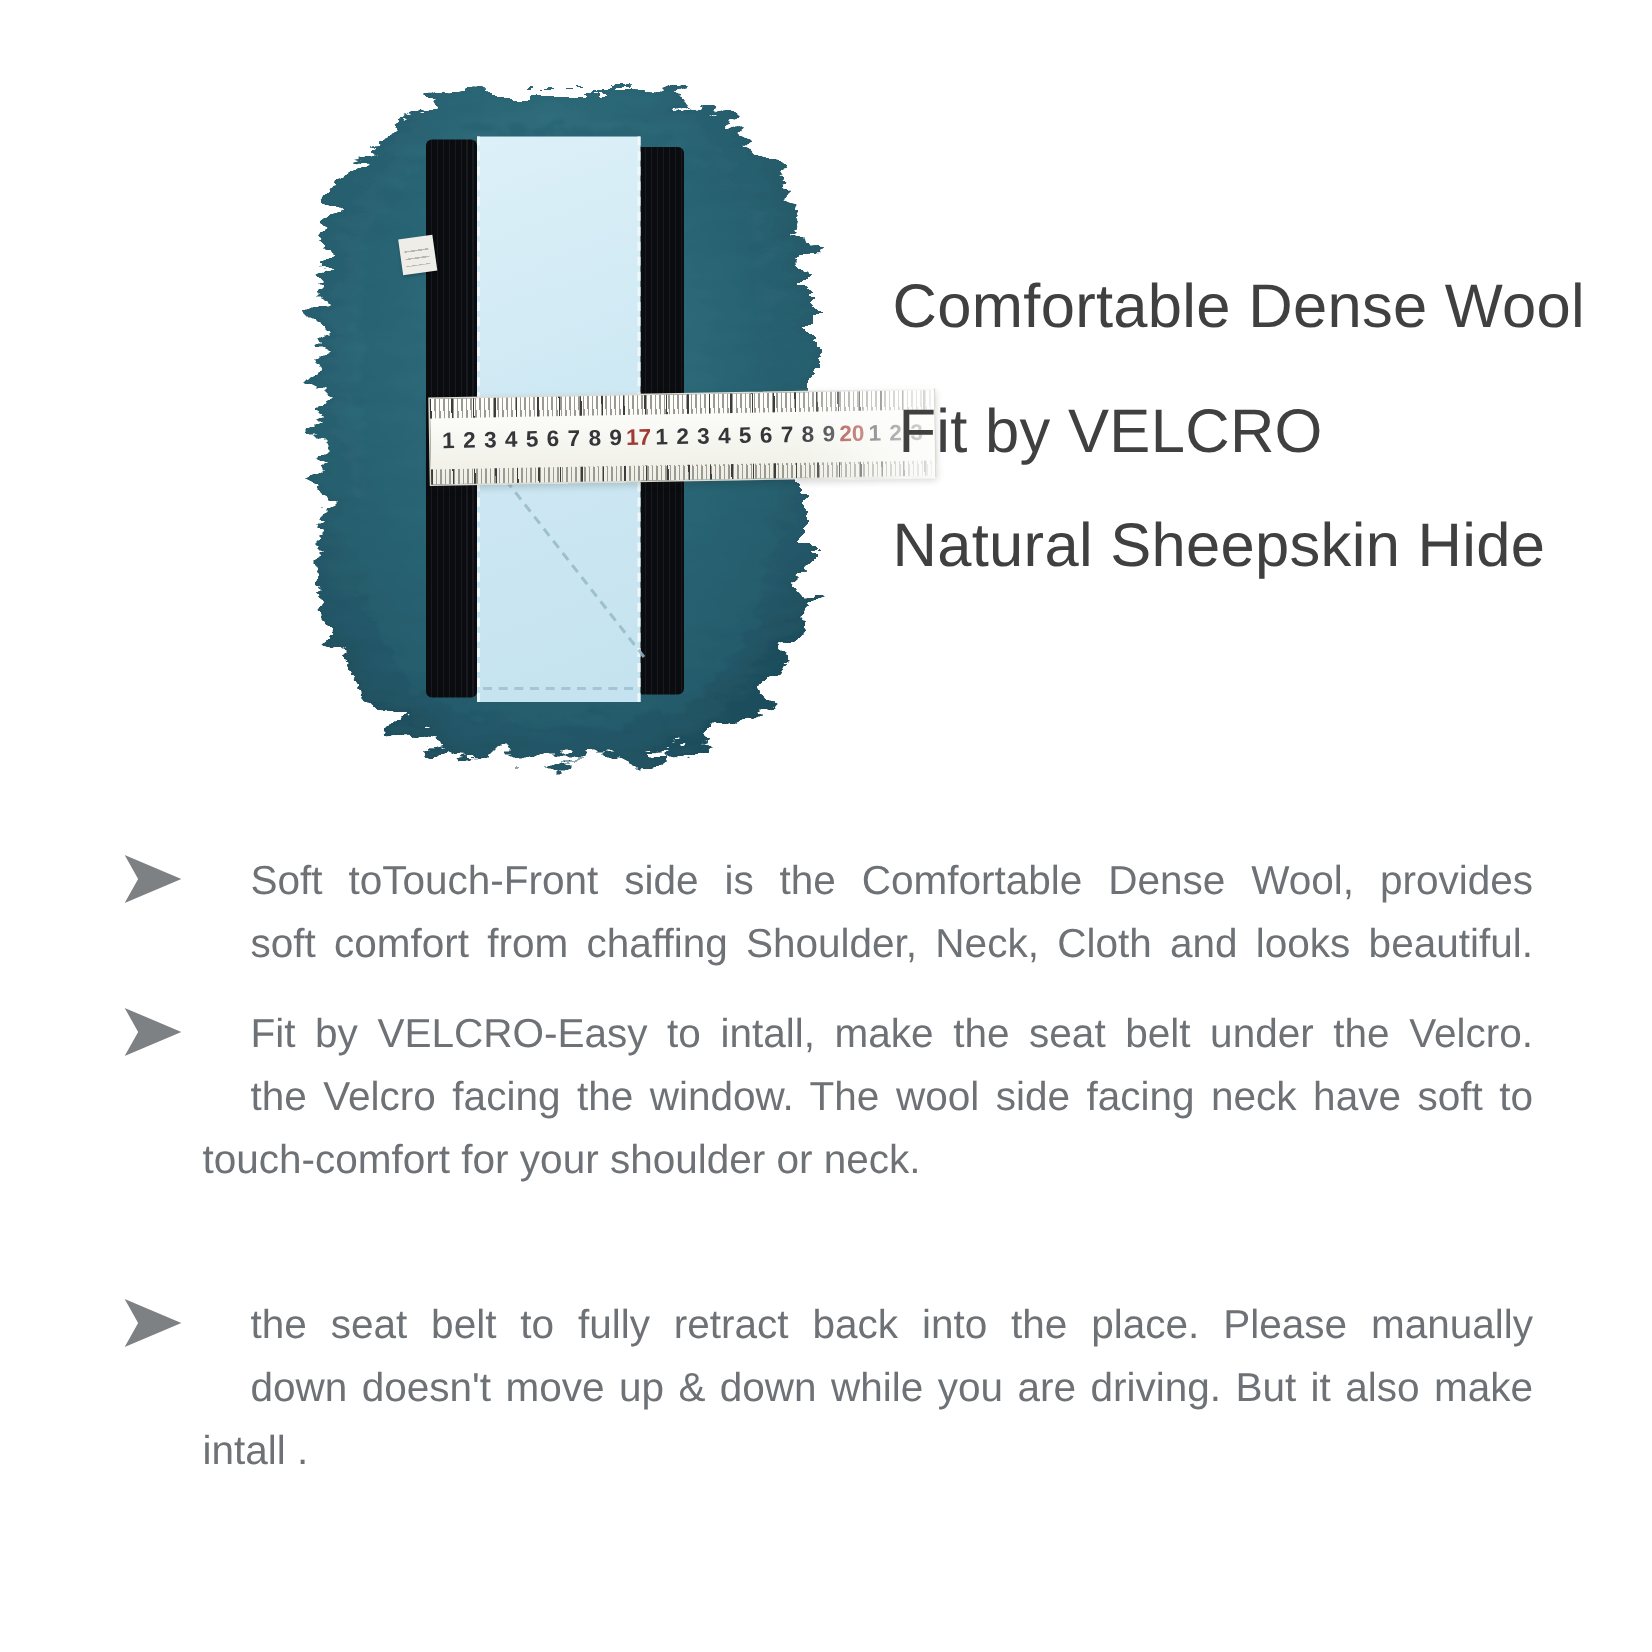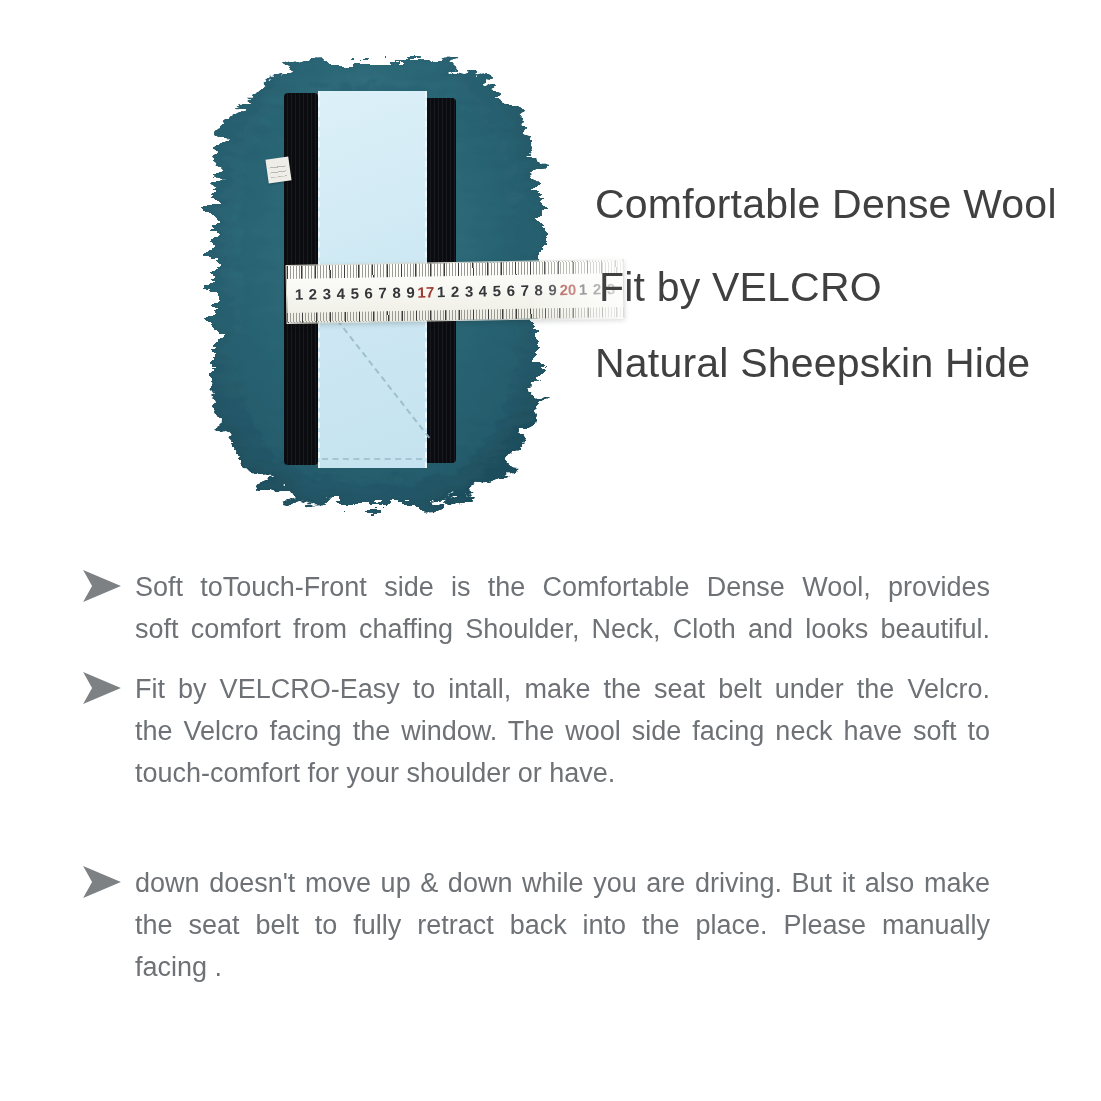--- a/index.html
+++ b/index.html
@@ -48,21 +48,21 @@
 
   
   .headline{position:absolute;left:595px;font-size:41px;line-height:44px;color:#404040;
             z-index:6;letter-spacing:0.2px;}
 
   
   .bullet{position:absolute;left:83px;width:907px;display:flex;gap:14px;}
   .arrow{flex:0 0 38px;width:38px;height:34px;margin-top:3px;}
   .btext{flex:1;font-size:27px;line-height:42px;color:#6e7276;text-justify:inter-word;}
   .ln{width:100%;}
-  .ln.j{text-align:justify;text-align-last:justify;}
+  .ln.j{text-align:justify;text-align-last:justify;margin-left:32px;}
 </style>
 </head>
 <body>
 
 <div class="canvas">
 
   <div class="photo">
     <svg class="fur-svg" width="385" height="490" viewBox="0 0 385 490">
       <defs>
         <filter id="furF" x="-25%" y="-25%" width="150%" height="150%">
@@ -140,28 +140,28 @@
     </div>
   </div>
 
   <div class="bullet" style="top:668px">
     <svg class="arrow" viewBox="0 0 40 36">
       <path d="M0 1 L40 18 L0 35 L9.5 18 Z" fill="#7d8184"></path>
     </svg>
     <div class="btext">
       <div class="ln j">Fit by VELCRO-Easy to intall, make the seat belt under the Velcro.</div>
       <div class="ln j">the Velcro facing the window. The wool side facing neck have soft to</div>
-      <div class="ln">touch-comfort for your shoulder or have.</div>
+      <div class="ln">touch-comfort for your shoulder or neck.</div>
     </div>
   </div>
 
   <div class="bullet" style="top:862px">
     <svg class="arrow" viewBox="0 0 40 36">
       <path d="M0 1 L40 18 L0 35 L9.5 18 Z" fill="#7d8184"></path>
     </svg>
     <div class="btext">
+      <div class="ln j">the seat belt to fully retract back into the place. Please manually</div>
       <div class="ln j">down doesn't move up &amp; down while you are driving. But it also make</div>
-      <div class="ln j">the seat belt to fully retract back into the place. Please manually</div>
-      <div class="ln">facing .</div>
+      <div class="ln">intall .</div>
     </div>
   </div>
 
 </div>
 
 </body></html>

